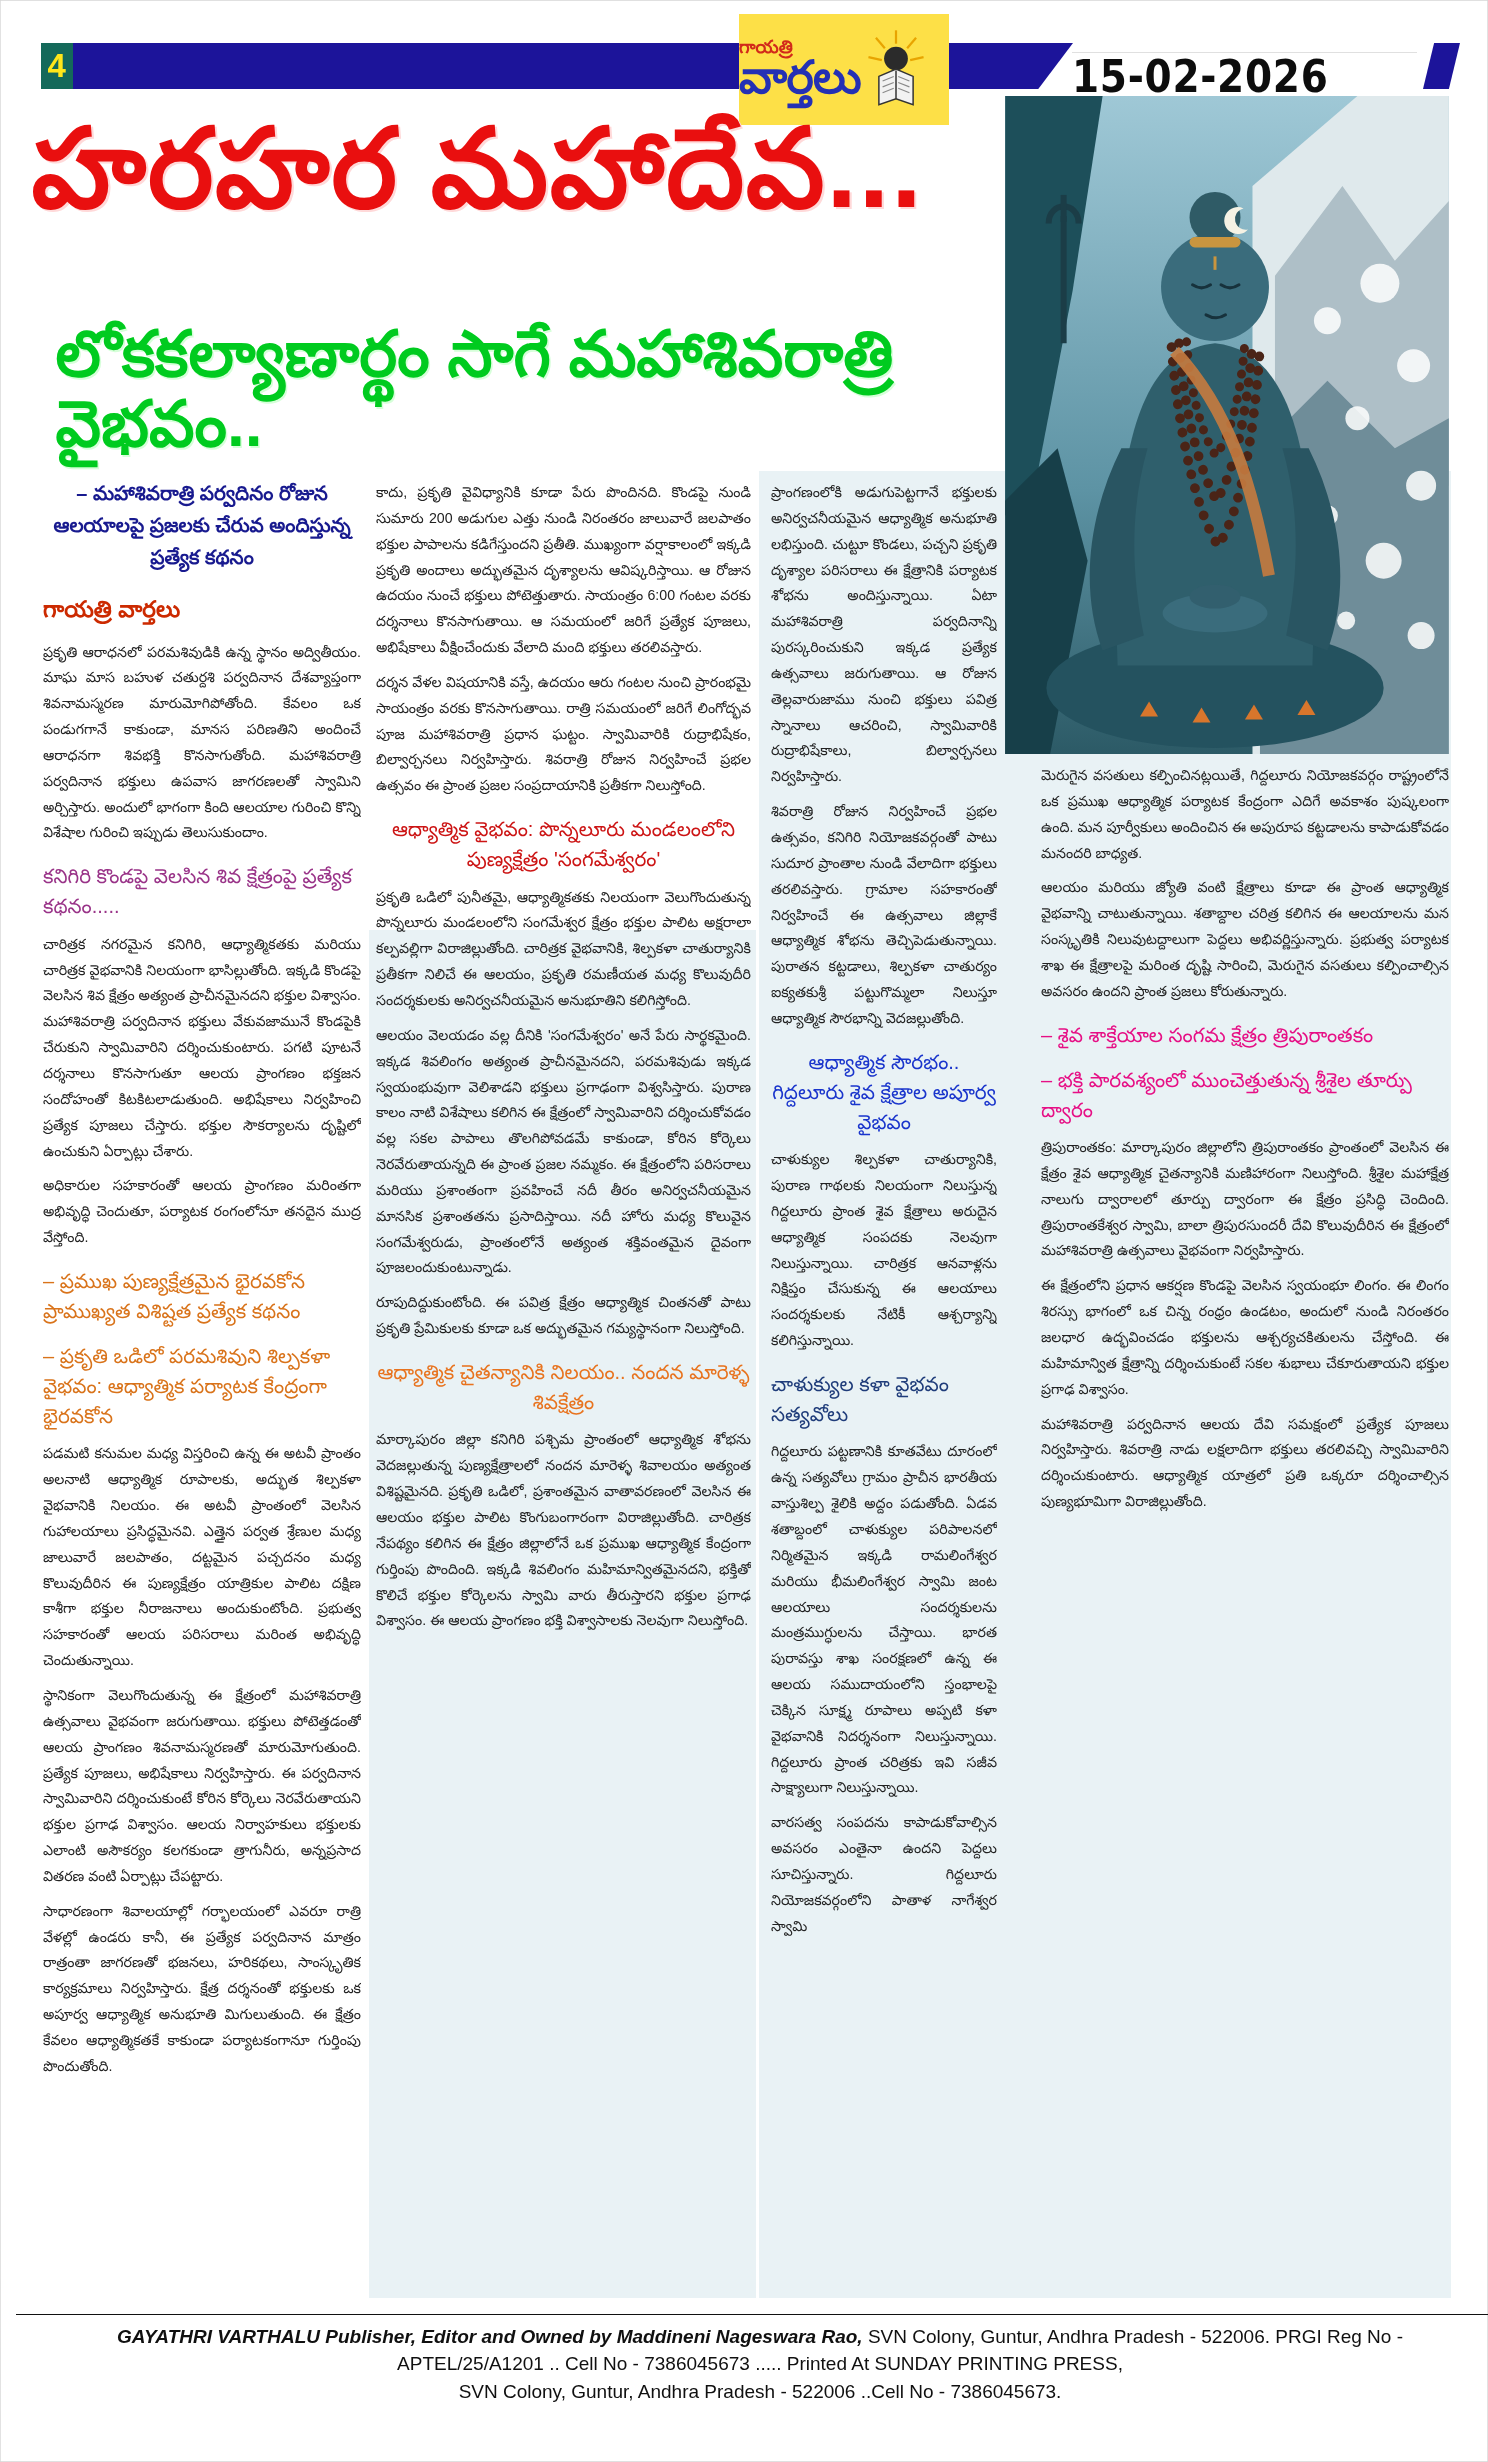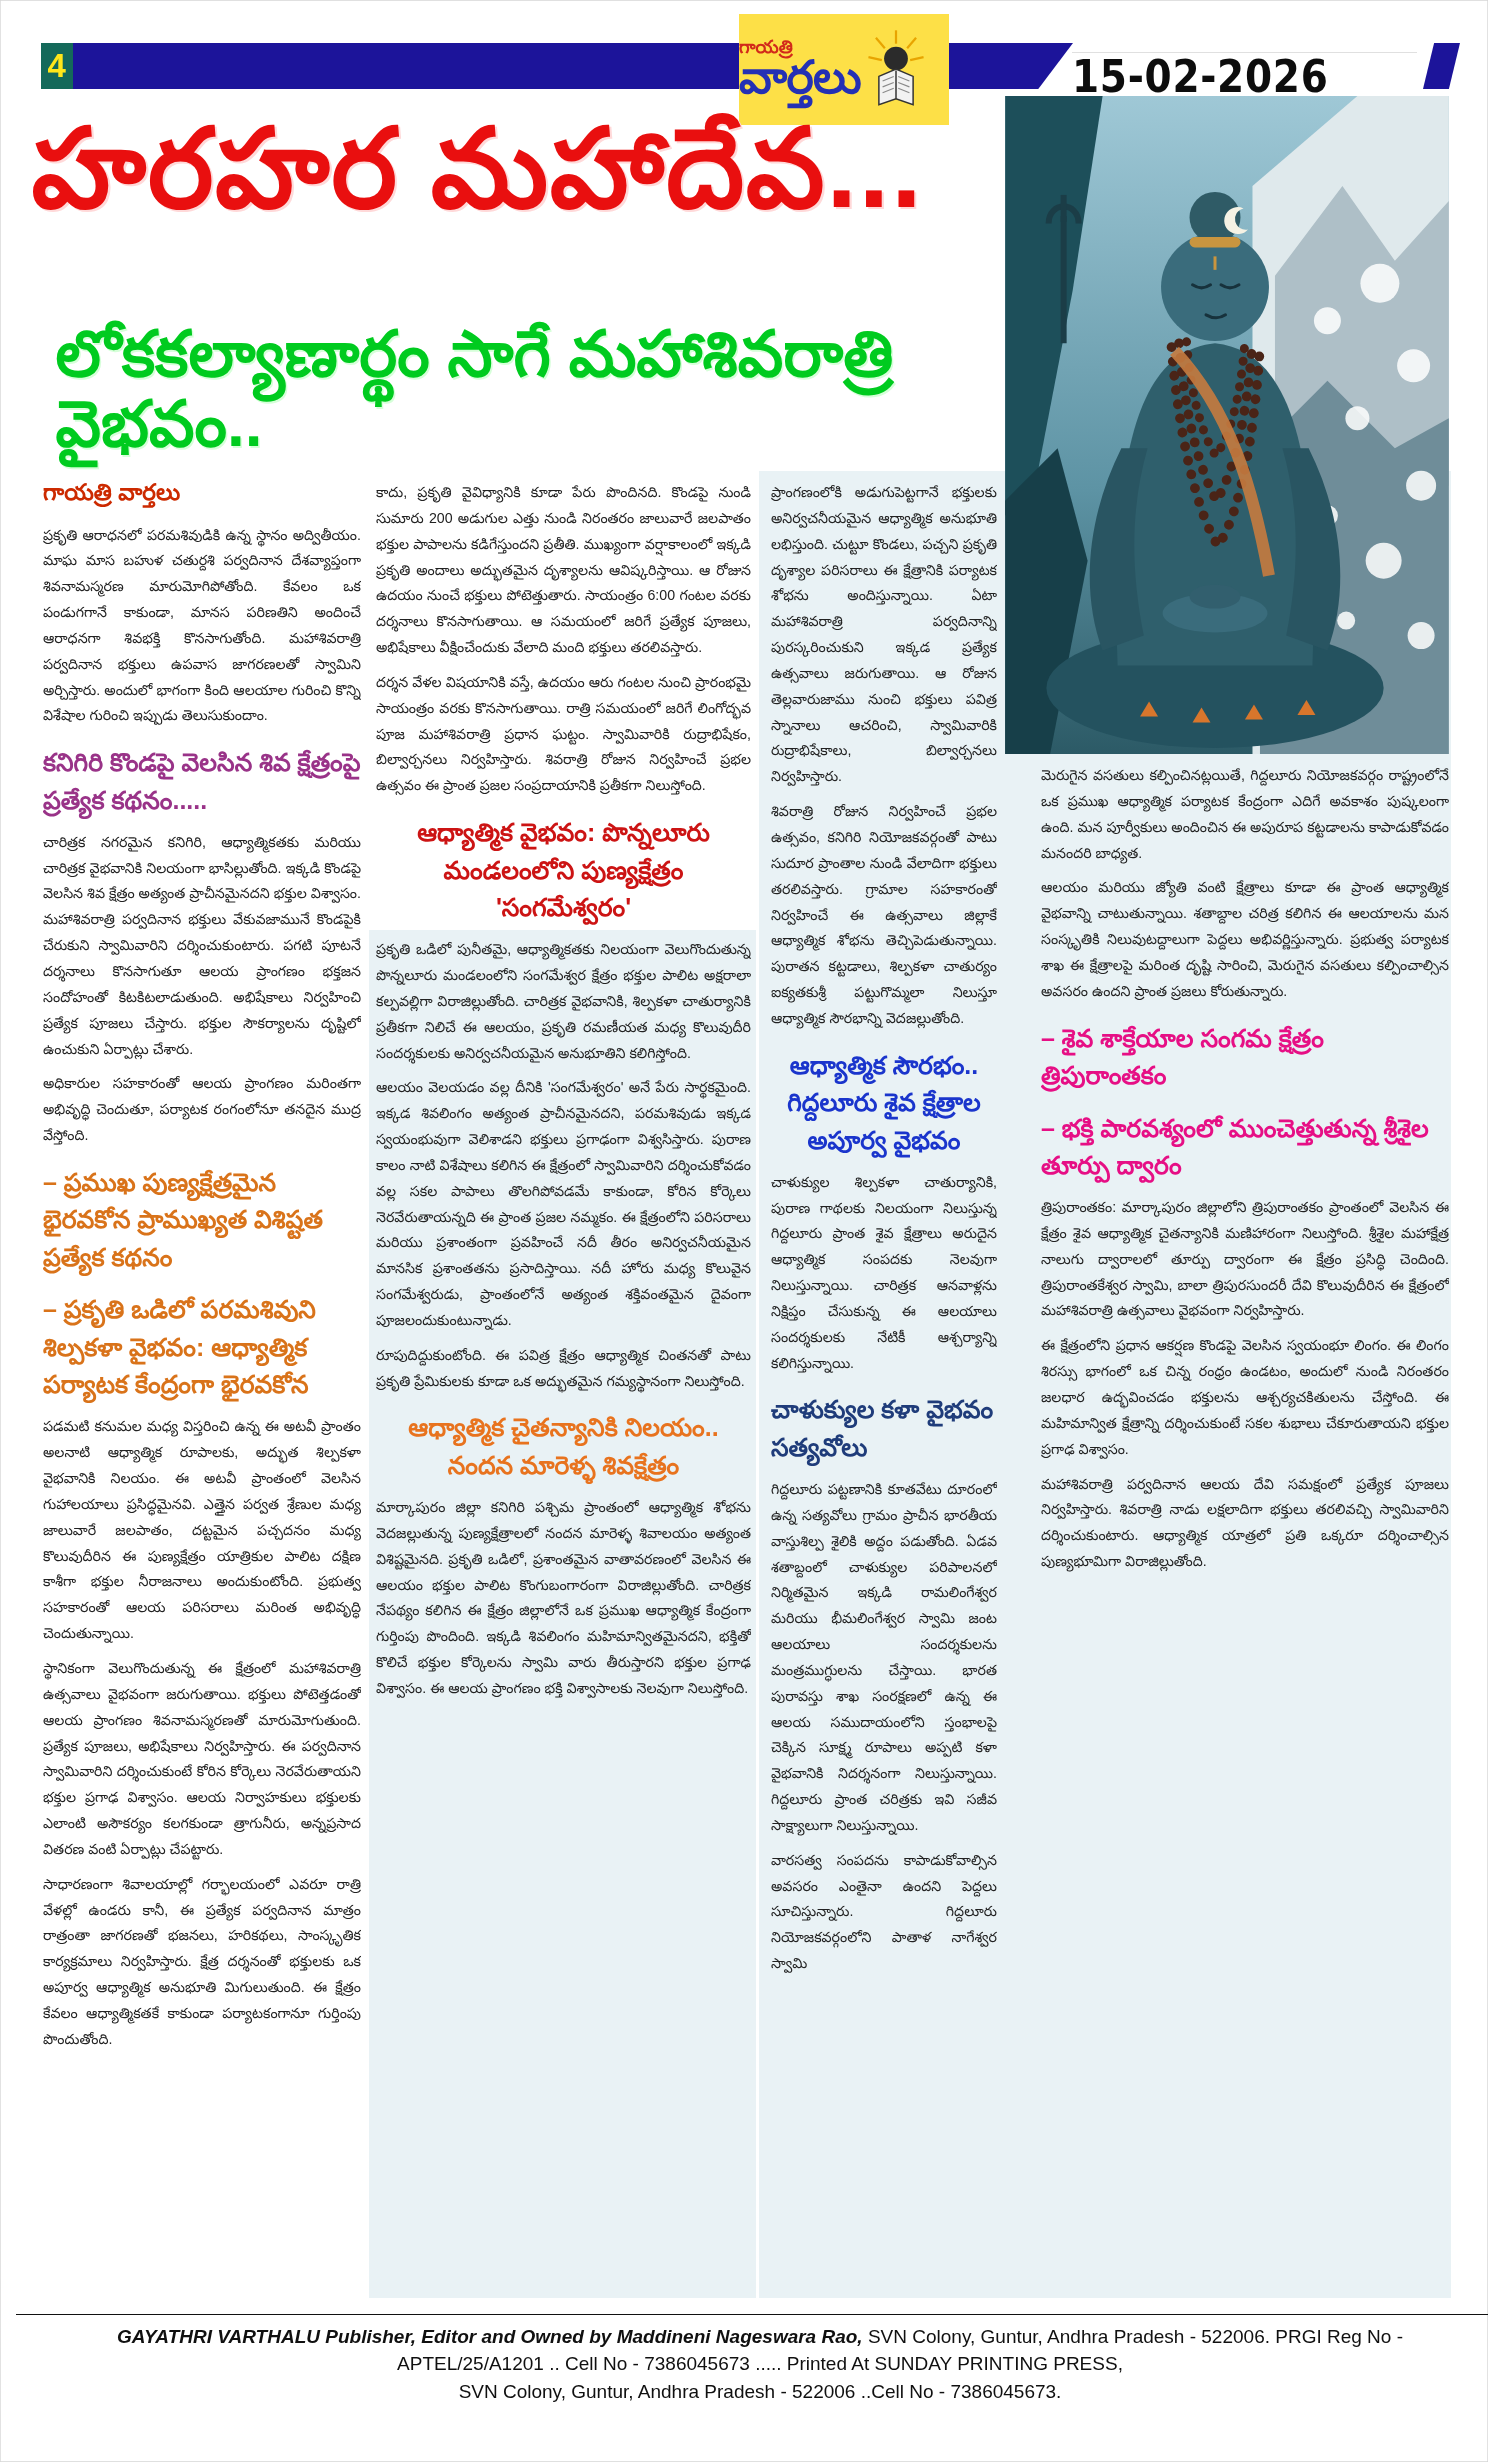--- a/index.html
+++ b/index.html
@@ -36,21 +36,21 @@
   .panel-a{position:absolute;left:759px;top:471px;width:692px;height:1827px;background:#e9f2f5;}
   .panel-b{position:absolute;left:369px;top:930px;width:387px;height:1368px;background:#e9f2f5;}
   
   .col{position:absolute;overflow:hidden;}
   .col1{left:43px;top:474px;width:318px;height:1830px;}
   .col2{left:376px;top:480px;width:375px;height:1821px;}
   .col3{left:771px;top:480px;width:226px;height:1821px;}
   .col4{left:1041px;top:763px;width:408px;height:1536px;}
   .blk-lead{color:#181a8f;font-weight:bold;font-size:20px;text-align:center;line-height:1.6;margin:3px 0 22.5px;}
   .blk-byline{color:#cc2a00;font-weight:bold;font-size:23px;margin:4.5px 0 12px;}
-  .blk-sub{font-weight:bold;font-size:25px;line-height:1.5;margin:15px 0 10.5px;}
+  .blk-sub{font-weight:normal;font-size:20px;line-height:1.5;margin:15px 0 10.5px;}
   .blk-para{font-size:14.2px;line-height:1.82;text-align:justify;margin:0 0 9px;color:#222222;}
   
   .footer{position:absolute;left:16px;top:2314px;width:1488px;text-align:center;color:#101010;
           font-size:19px;line-height:1.45;border-top:1.5px solid #111;padding-top:7.5px;}
   .footer b{font-style:italic;}
 </style>
 </head>
 <body>
 
 <div class="page">
@@ -164,20 +164,21 @@
       <g fill="#d8762c">
         <polygon points="180,828 192,808 204,828"></polygon>
           <polygon points="250,836 262,816 274,836"></polygon>
         <polygon points="320,832 332,812 344,832"></polygon>
           <polygon points="390,826 402,806 414,826"></polygon>
       </g>
     </svg>
   </div>
 
   <div class="col col1">
+      <div class="blk-lead">– మహాశివరాత్రి పర్వదినం రోజున ఆలయాలపై ప్రజలకు చేరువ అందిస్తున్న ప్రత్యేక కథనం</div>
       <div class="blk-byline">గాయత్రి వార్తలు</div>
       <div class="blk-para">ప్రకృతి ఆరాధనలో పరమశివుడికి ఉన్న స్థానం అద్వితీయం. మాఘ మాస బహుళ చతుర్దశి పర్వదినాన దేశవ్యాప్తంగా శివనామస్మరణ మారుమోగిపోతోంది. కేవలం ఒక పండుగగానే కాకుండా, మానస పరిణతిని అందించే ఆరాధనగా శివభక్తి కొనసాగుతోంది. మహాశివరాత్రి పర్వదినాన భక్తులు ఉపవాస జాగరణలతో స్వామిని అర్చిస్తారు. అందులో భాగంగా కింది ఆలయాల గురించి కొన్ని విశేషాల గురించి ఇప్పుడు తెలుసుకుందాం.</div>
       <div class="blk-sub" style="color: rgb(153, 51, 136); text-align: left;">కనిగిరి కొండపై వెలసిన శివ క్షేత్రంపై ప్రత్యేక కథనం.....</div>
       <div class="blk-para">చారిత్రక నగరమైన కనిగిరి, ఆధ్యాత్మికతకు మరియు చారిత్రక వైభవానికి నిలయంగా భాసిల్లుతోంది. ఇక్కడి కొండపై వెలసిన శివ క్షేత్రం అత్యంత ప్రాచీనమైనదని భక్తుల విశ్వాసం. మహాశివరాత్రి పర్వదినాన భక్తులు వేకువజామునే కొండపైకి చేరుకుని స్వామివారిని దర్శించుకుంటారు. పగటి పూటనే దర్శనాలు కొనసాగుతూ ఆలయ ప్రాంగణం భక్తజన సందోహంతో కిటకిటలాడుతుంది. అభిషేకాలు నిర్వహించి ప్రత్యేక పూజలు చేస్తారు. భక్తుల సౌకర్యాలను దృష్టిలో ఉంచుకుని ఏర్పాట్లు చేశారు.</div>
       <div class="blk-para">అధికారుల సహకారంతో ఆలయ ప్రాంగణం మరింతగా అభివృద్ధి చెందుతూ, పర్యాటక రంగంలోనూ తనదైన ముద్ర వేస్తోంది.</div>
       <div class="blk-sub" style="color: rgb(217, 115, 26); text-align: left;">– ప్రముఖ పుణ్యక్షేత్రమైన భైరవకోన ప్రాముఖ్యత విశిష్టత  ప్రత్యేక కథనం</div>
       <div class="blk-sub" style="color: rgb(217, 115, 26); text-align: left;">– ప్రకృతి ఒడిలో పరమశివుని శిల్పకళా వైభవం: ఆధ్యాత్మిక పర్యాటక కేంద్రంగా భైరవకోన</div>
       <div class="blk-para">పడమటి కనుమల మధ్య విస్తరించి ఉన్న ఈ అటవీ ప్రాంతం అలనాటి ఆధ్యాత్మిక రూపాలకు, అద్భుత శిల్పకళా వైభవానికి నిలయం. ఈ అటవీ ప్రాంతంలో వెలసిన గుహాలయాలు ప్రసిద్ధమైనవి. ఎత్తైన పర్వత శ్రేణుల మధ్య జాలువారే జలపాతం, దట్టమైన పచ్చదనం మధ్య కొలువుదీరిన ఈ పుణ్యక్షేత్రం యాత్రికుల పాలిట దక్షిణ కాశీగా భక్తుల నీరాజనాలు అందుకుంటోంది. ప్రభుత్వ సహకారంతో ఆలయ పరిసరాలు మరింత అభివృద్ధి చెందుతున్నాయి.</div>
       <div class="blk-para">స్థానికంగా వెలుగొందుతున్న ఈ క్షేత్రంలో మహాశివరాత్రి ఉత్సవాలు వైభవంగా జరుగుతాయి. భక్తులు పోటెత్తడంతో ఆలయ ప్రాంగణం శివనామస్మరణతో మారుమోగుతుంది. ప్రత్యేక పూజలు, అభిషేకాలు నిర్వహిస్తారు. ఈ పర్వదినాన స్వామివారిని దర్శించుకుంటే కోరిన కోర్కెలు నెరవేరుతాయని భక్తుల ప్రగాఢ విశ్వాసం. ఆలయ నిర్వాహకులు భక్తులకు ఎలాంటి అసౌకర్యం కలగకుండా త్రాగునీరు, అన్నప్రసాద వితరణ వంటి ఏర్పాట్లు చేపట్టారు.</div>
       <div class="blk-para">సాధారణంగా శివాలయాల్లో గర్భాలయంలో ఎవరూ రాత్రి వేళల్లో ఉండరు కానీ, ఈ ప్రత్యేక పర్వదినాన మాత్రం రాత్రంతా జాగరణతో భజనలు, హరికథలు, సాంస్కృతిక కార్యక్రమాలు నిర్వహిస్తారు. క్షేత్ర దర్శనంతో భక్తులకు ఒక అపూర్వ ఆధ్యాత్మిక అనుభూతి మిగులుతుంది. ఈ క్షేత్రం కేవలం ఆధ్యాత్మికతకే కాకుండా పర్యాటకంగానూ గుర్తింపు పొందుతోంది.</div>

